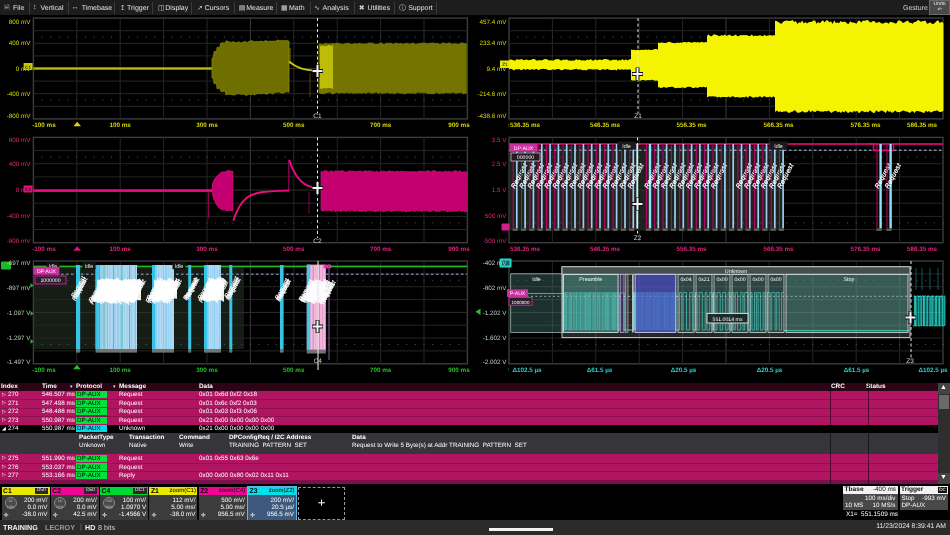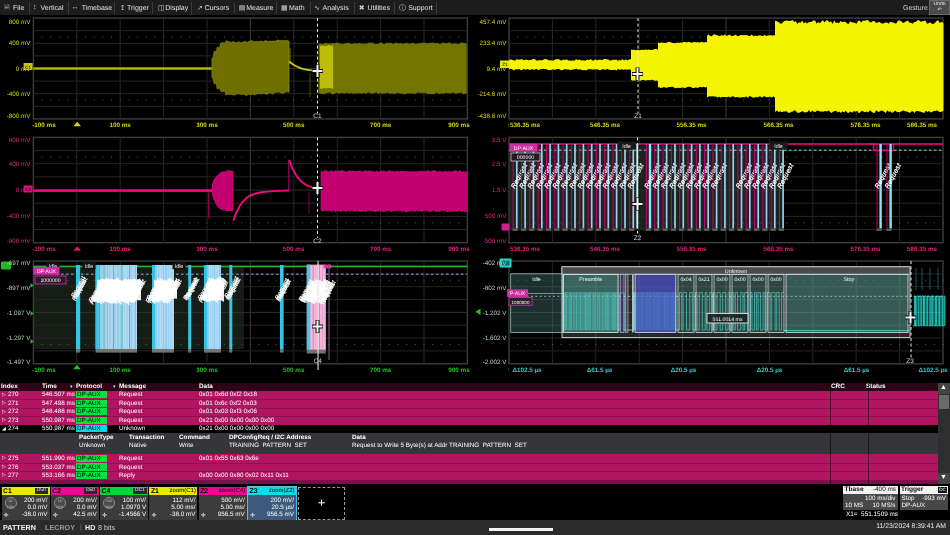--- a/index.html
+++ b/index.html
@@ -1452,19 +1452,19 @@
 <span class="abs" style="left:846px;top:511px;font-size:6.4px;color:#fff">X1=&nbsp; 551.1509 ms</span>
 <div class="abs" style="left:899.5px;top:485.5px;width:48.5px;height:24.5px;background:#484848">
     <div class="abs" style="left:0;top:0;width:48.5px;height:8.5px;background:#f2f2f2"></div>
     <span class="abs" style="left:1.5px;top:0.8px;font-size:6.6px;font-weight:bold;color:#111">Trigger</span>
     <div class="abs" style="right:1px;top:1px;width:9px;height:6.5px;background:#111;color:#fff;font-size:4.6px;text-align:center;line-height:6.5px">DC</div>
     <span class="abs" style="left:2px;top:9.5px;font-size:6.3px;color:#fff">Stop</span>
     <span class="abs" style="right:2px;top:9.5px;font-size:6.3px;color:#fff">-993 mV</span>
     <span class="abs" style="left:2px;top:16.5px;font-size:6.3px;color:#fff">DP-AUX</span>
   </div>
 <div class="abs" style="left:0;top:519.5px;width:950px;height:15.5px;background:#2b2b2b">
-    <span class="abs" style="left:3px;top:3px;font-size:7.2px;font-weight:bold;color:#f2f2f2">PATTERN</span>
+    <span class="abs" style="left:3px;top:3px;font-size:7.2px;font-weight:bold;color:#f2f2f2">TRAINING</span>
     <span class="abs" style="left:45px;top:3px;font-size:7.2px;font-weight:bold;color:#9a9a9a">LECROY</span>
     <span class="abs" style="left:80px;top:2.5px;font-size:7.5px;color:#777">|</span>
     <span class="abs" style="left:85px;top:3px;font-size:7.2px;font-weight:bold;color:#f2f2f2">HD</span>
     <span class="abs" style="left:98px;top:3px;font-size:7.2px;color:#cfcfcf">8 bits</span>
     <span class="abs" style="left:489px;top:8.5px;width:64px;height:2.5px;background:#f2f2f2"></span>
     <span class="abs" style="right:4px;top:3.5px;font-size:6.8px;color:#e8e8e8">11/23/2024 8:39:41 AM</span>
   </div>
 </body></html>

